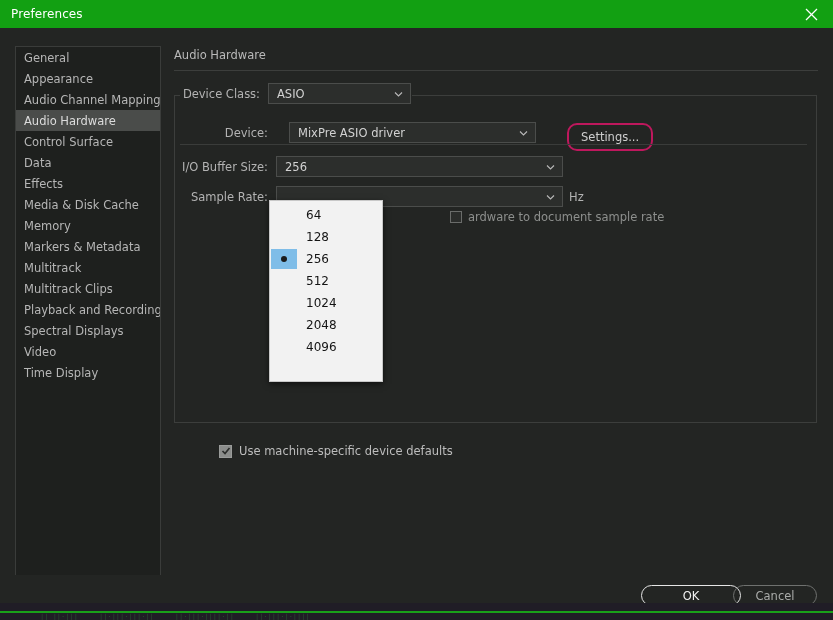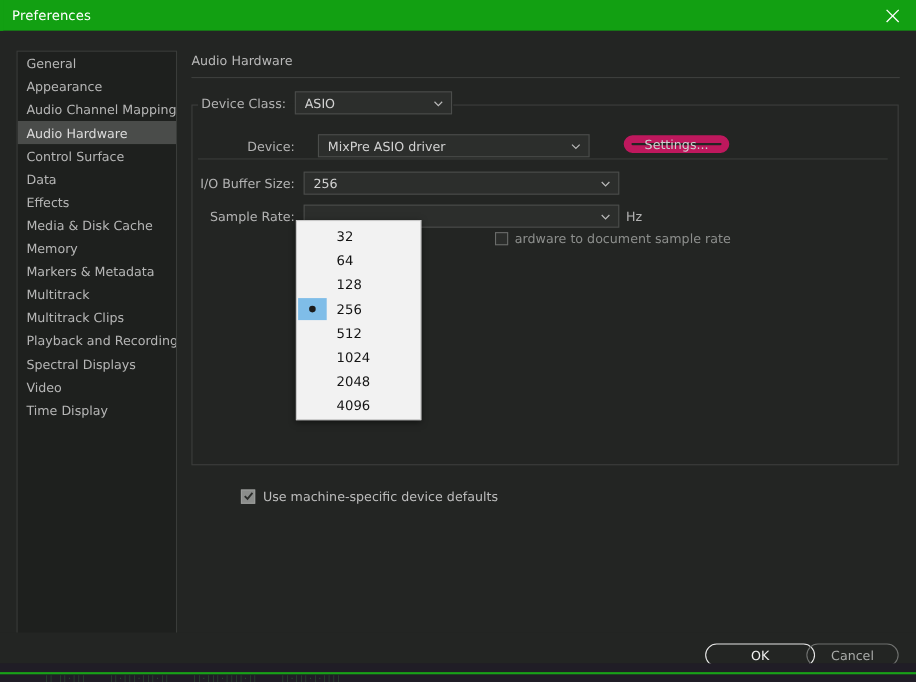--- a/index.html
+++ b/index.html
@@ -130,23 +130,23 @@
   
   .inner-rule {
     position: absolute; left: 8px;
     width: 627px; height: 1px;
     background: #3a3c3a;
   }
 
   
   #settings-btn {
     position: absolute;
-    height: 16px;
+    height: 28px;
     padding: 0 12px;
-    border: 7px solid #be185d;
+    border: 2px solid #be185d;
     border-radius: 10px;
     background: transparent;
     color: #cfcfcf;
     font-size: 11.5px;
     font-family: inherit;
     display: flex; align-items: center; justify-content: center;
     cursor: pointer;
   }
 
   
@@ -421,24 +421,20 @@
           </svg>
         </span>
         <span id="machine-label">Use machine-specific device defaults</span>
       </div>
 
     </div>
 
     <div id="dropdown">
         <div class="dd-item">
           <span class="dd-bullet"></span>
-          <span class="dd-label">32</span>
-        </div>
-        <div class="dd-item">
-          <span class="dd-bullet"></span>
           <span class="dd-label">64</span>
         </div>
         <div class="dd-item">
           <span class="dd-bullet"></span>
           <span class="dd-label">128</span>
         </div>
         <div class="dd-item checked">
           <span class="dd-bullet">
             <span class="dot"></span>
           </span>

